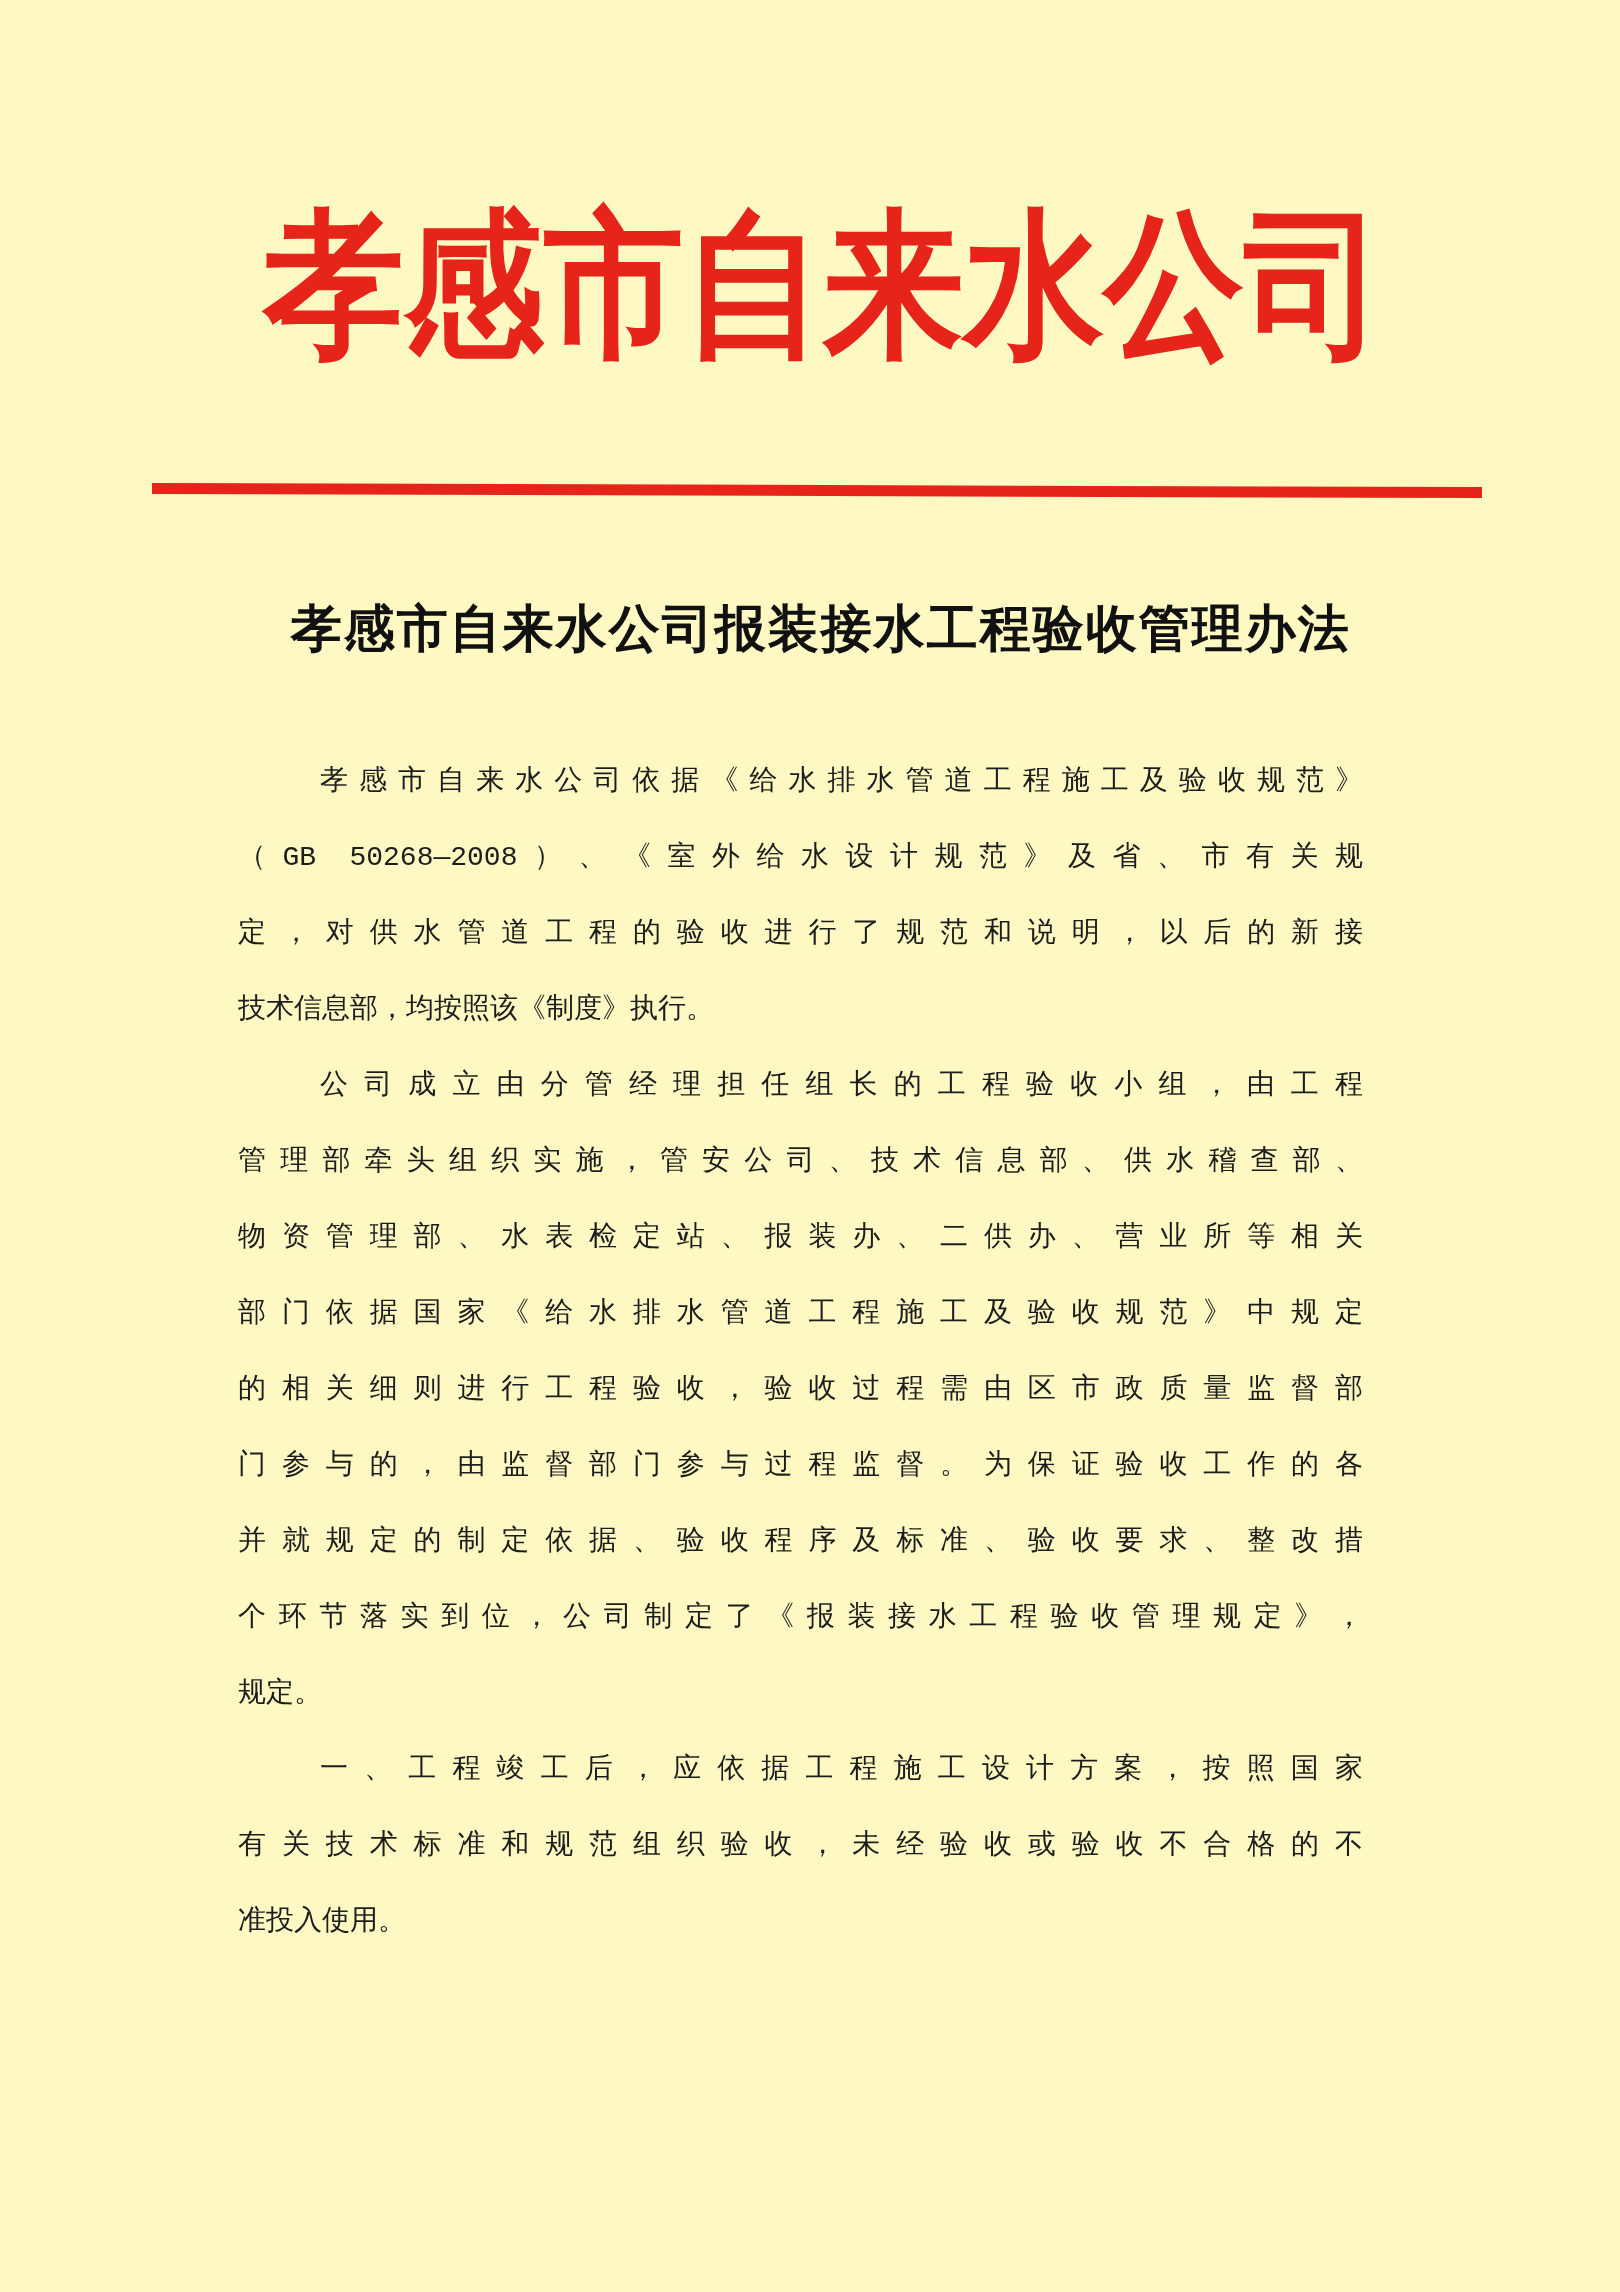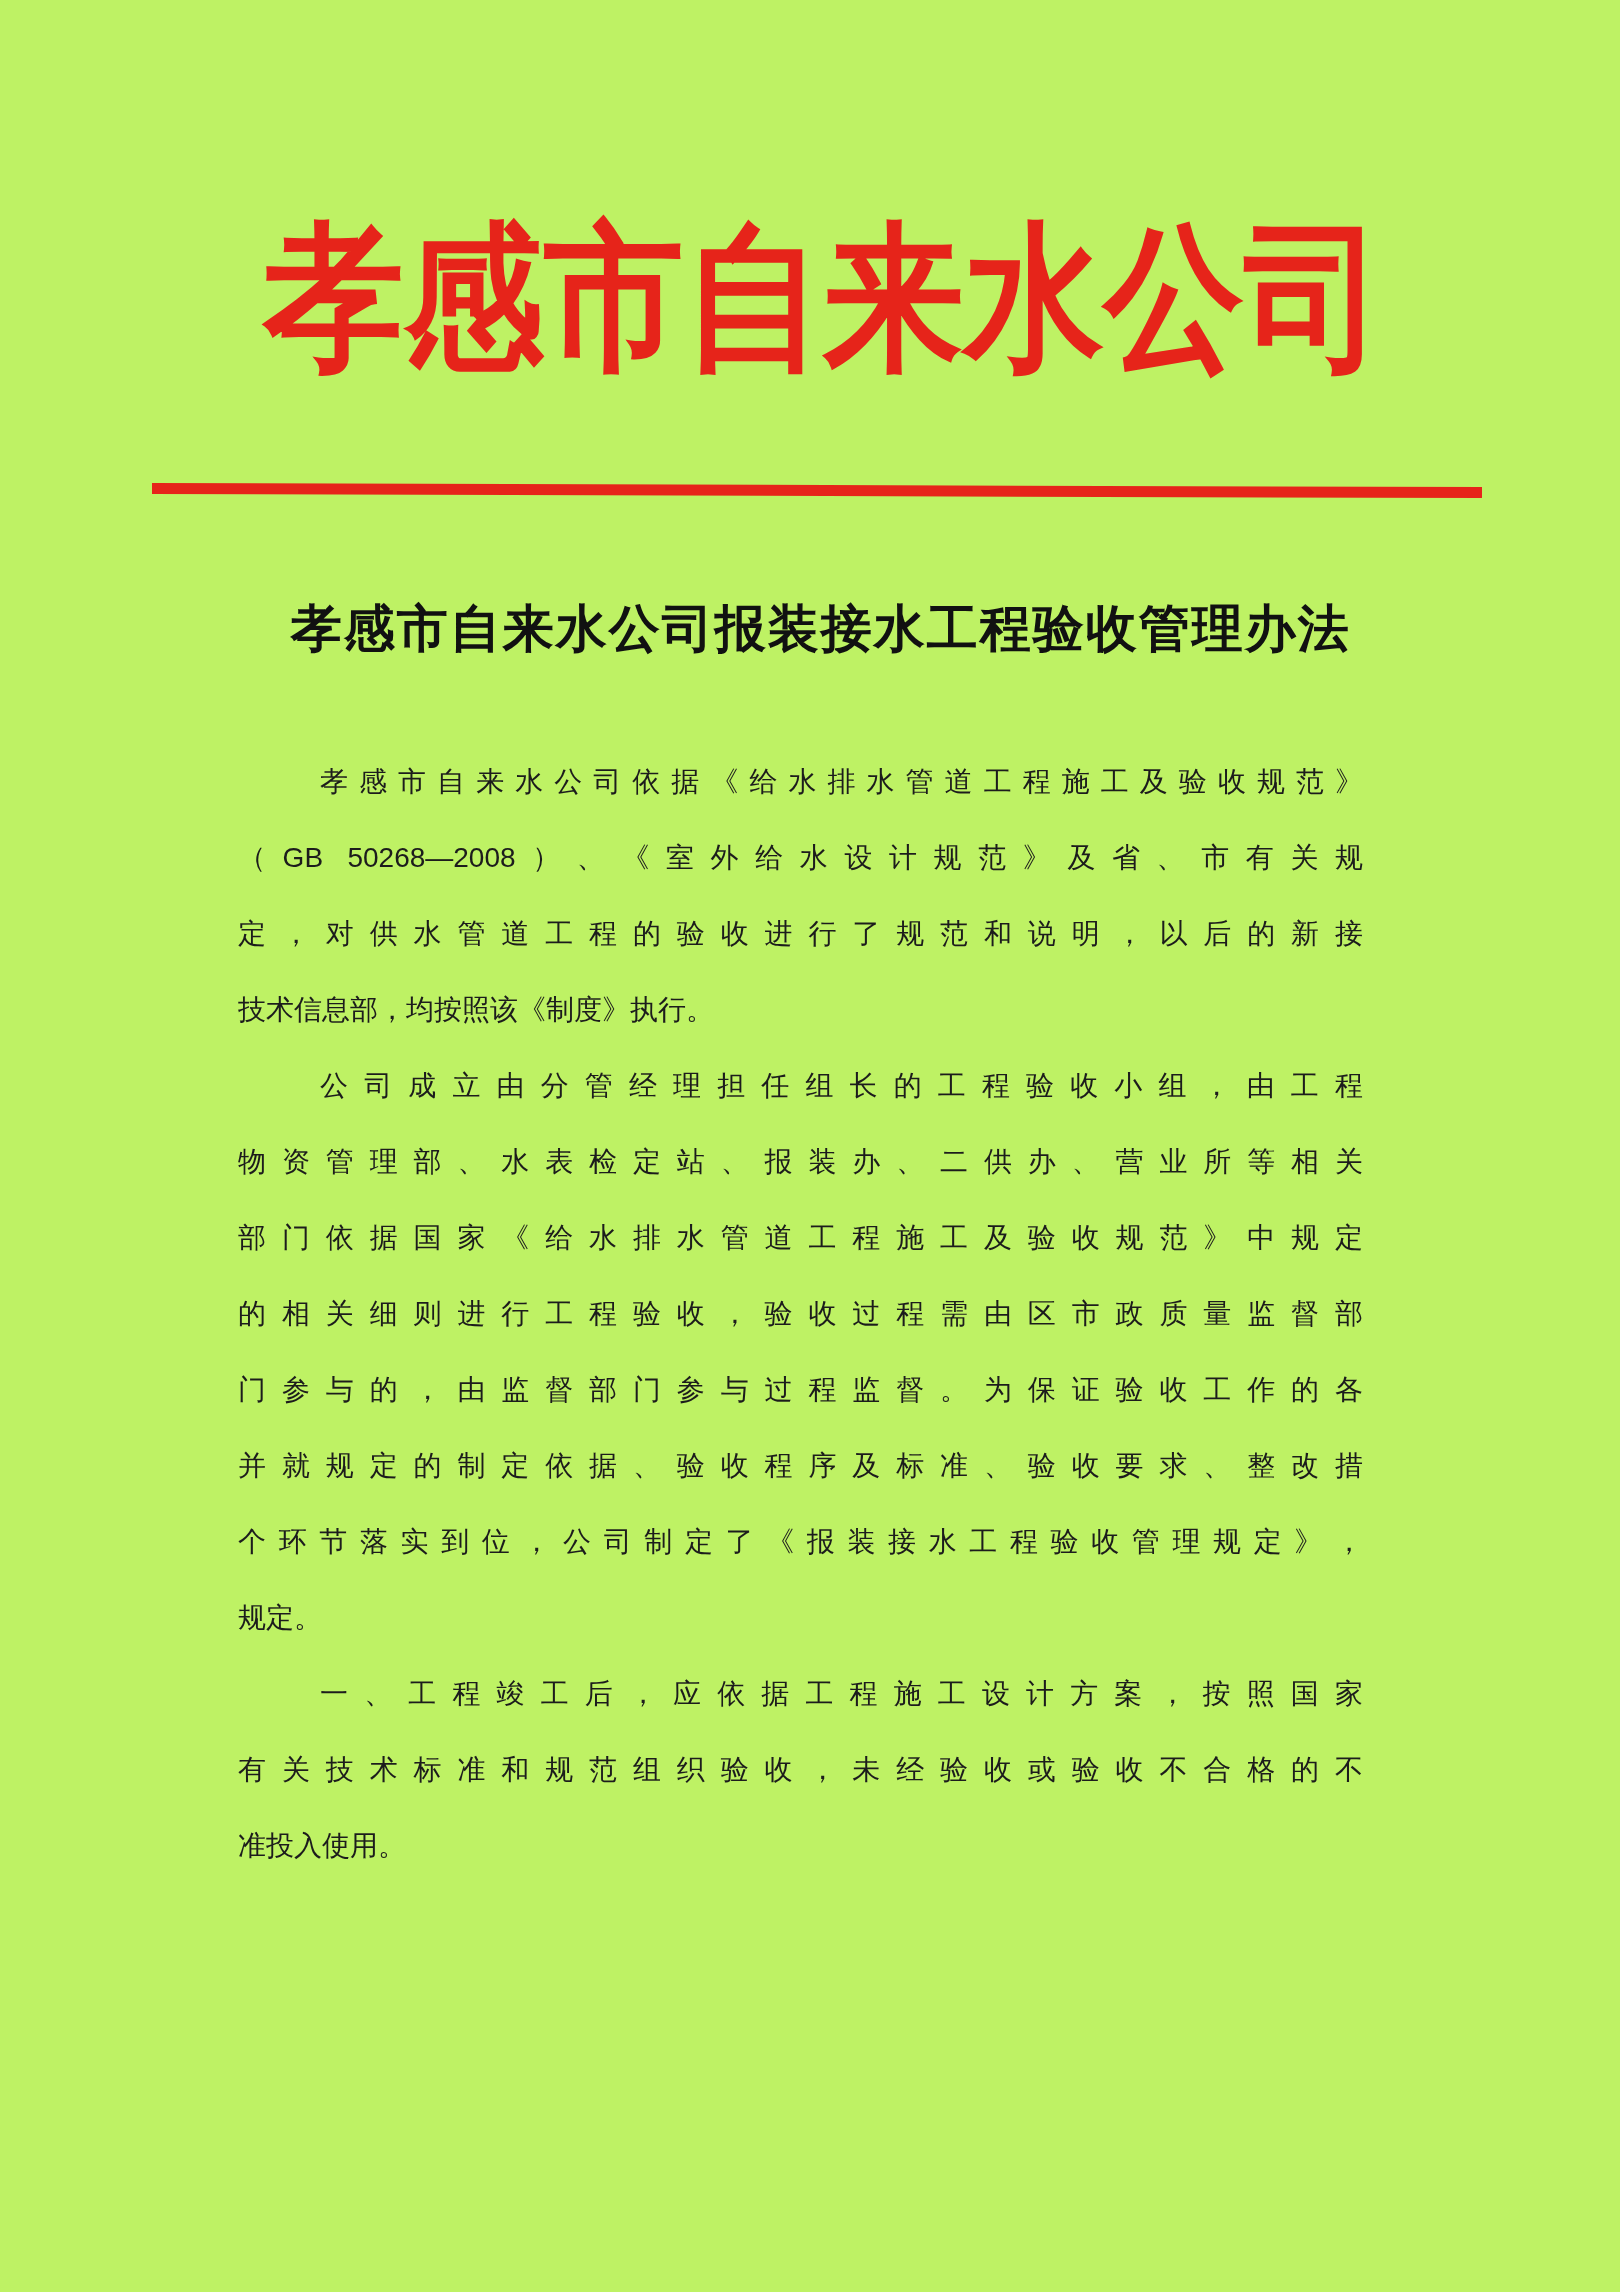--- a/index.html
+++ b/index.html
@@ -4,23 +4,23 @@
 <style>
   html, body {
     margin: 0;
     padding: 0;
     background: #ffffff;
   }
   .page {
     position: relative;
     width: 1620px;
     height: 2293px;
-    background: #bef264;
+    background: #fef9c3;
     overflow: hidden;
-    font-family: Liberation Sans, sans-serif;
+    font-family: Liberation Mono, monospace;
   }
   
   .letterhead {
     position: absolute;
     top: 208px;
     left: 0;
     width: 100%;
     text-align: center;
     color: var(--brand-red, #e6241a);
     font-size: 140px;
@@ -89,20 +89,21 @@
   <div class="red-rule"></div>
 
   <div class="doc-title">孝感市自来水公司报装接水工程验收管理办法</div>
 
   <div class="body-block">
     <div class="bl j i">孝感市自来水公司依据《给水排水管道工程施工及验收规范》</div>
     <div class="bl j">（GB 50268—2008）、《室外给水设计规范》及省、市有关规</div>
     <div class="bl j">定，对供水管道工程的验收进行了规范和说明，以后的新接</div>
     <div class="bl">技术信息部，均按照该《制度》执行。</div>
     <div class="bl j i">公司成立由分管经理担任组长的工程验收小组，由工程</div>
+    <div class="bl j">管理部牵头组织实施，管安公司、技术信息部、供水稽查部、</div>
     <div class="bl j">物资管理部、水表检定站、报装办、二供办、营业所等相关</div>
     <div class="bl j">部门依据国家《给水排水管道工程施工及验收规范》中规定</div>
     <div class="bl j">的相关细则进行工程验收，验收过程需由区市政质量监督部</div>
     <div class="bl j">门参与的，由监督部门参与过程监督。为保证验收工作的各</div>
     <div class="bl j">并就规定的制定依据、验收程序及标准、验收要求、整改措</div>
     <div class="bl j">个环节落实到位，公司制定了《报装接水工程验收管理规定》，</div>
     <div class="bl">规定。</div>
     <div class="bl j i">一、工程竣工后，应依据工程施工设计方案，按照国家</div>
     <div class="bl j">有关技术标准和规范组织验收，未经验收或验收不合格的不</div>
     <div class="bl">准投入使用。</div>

